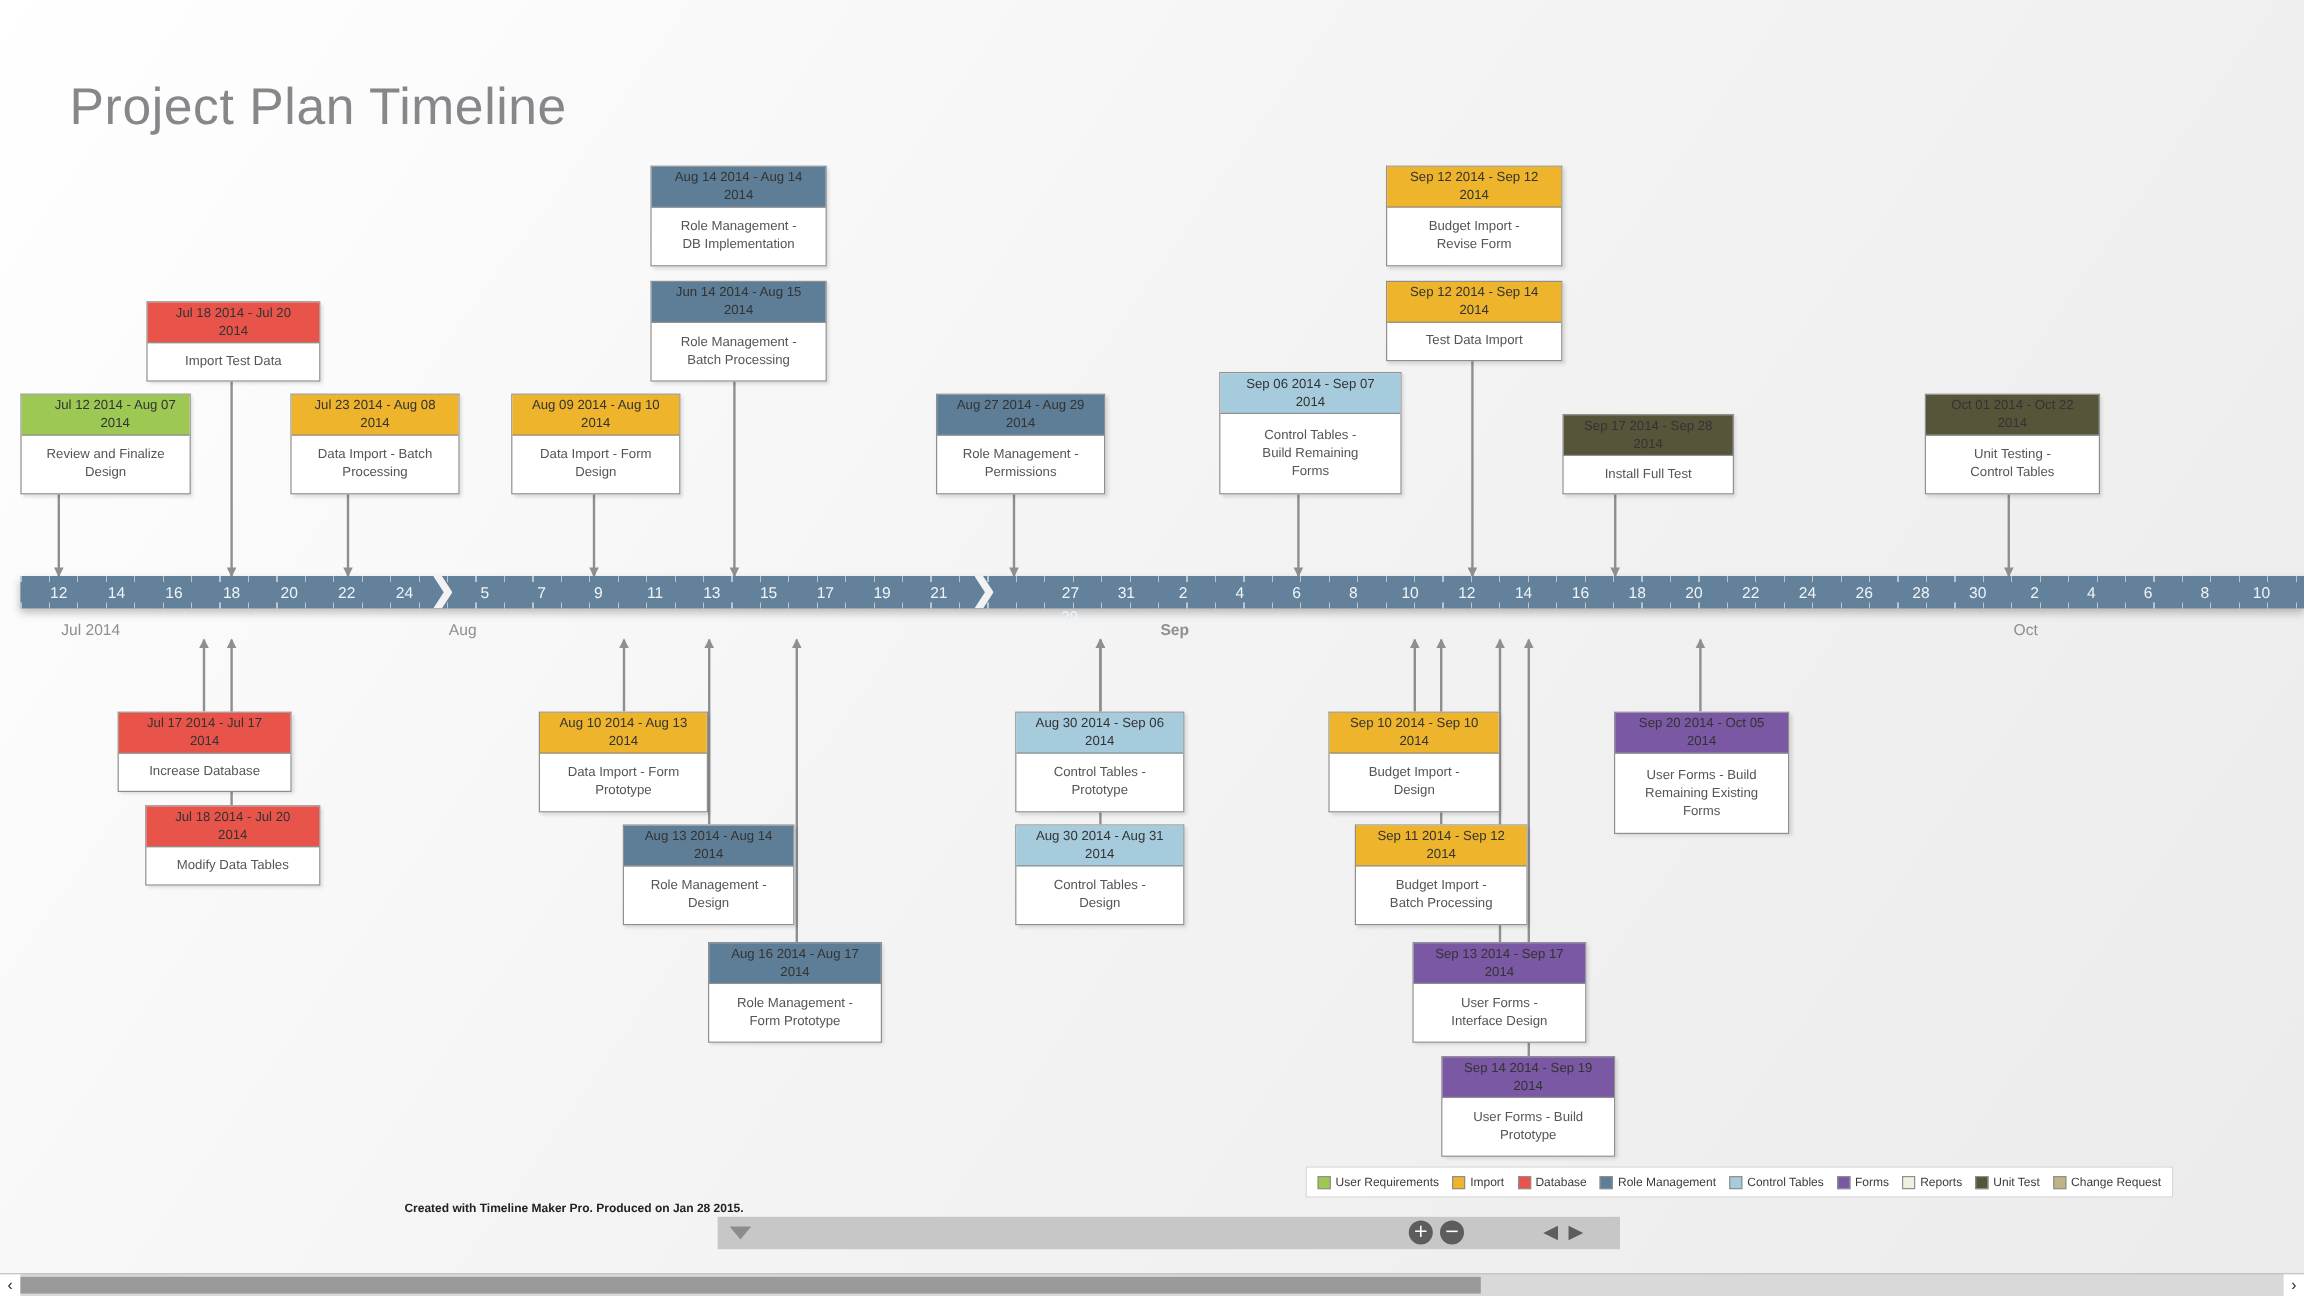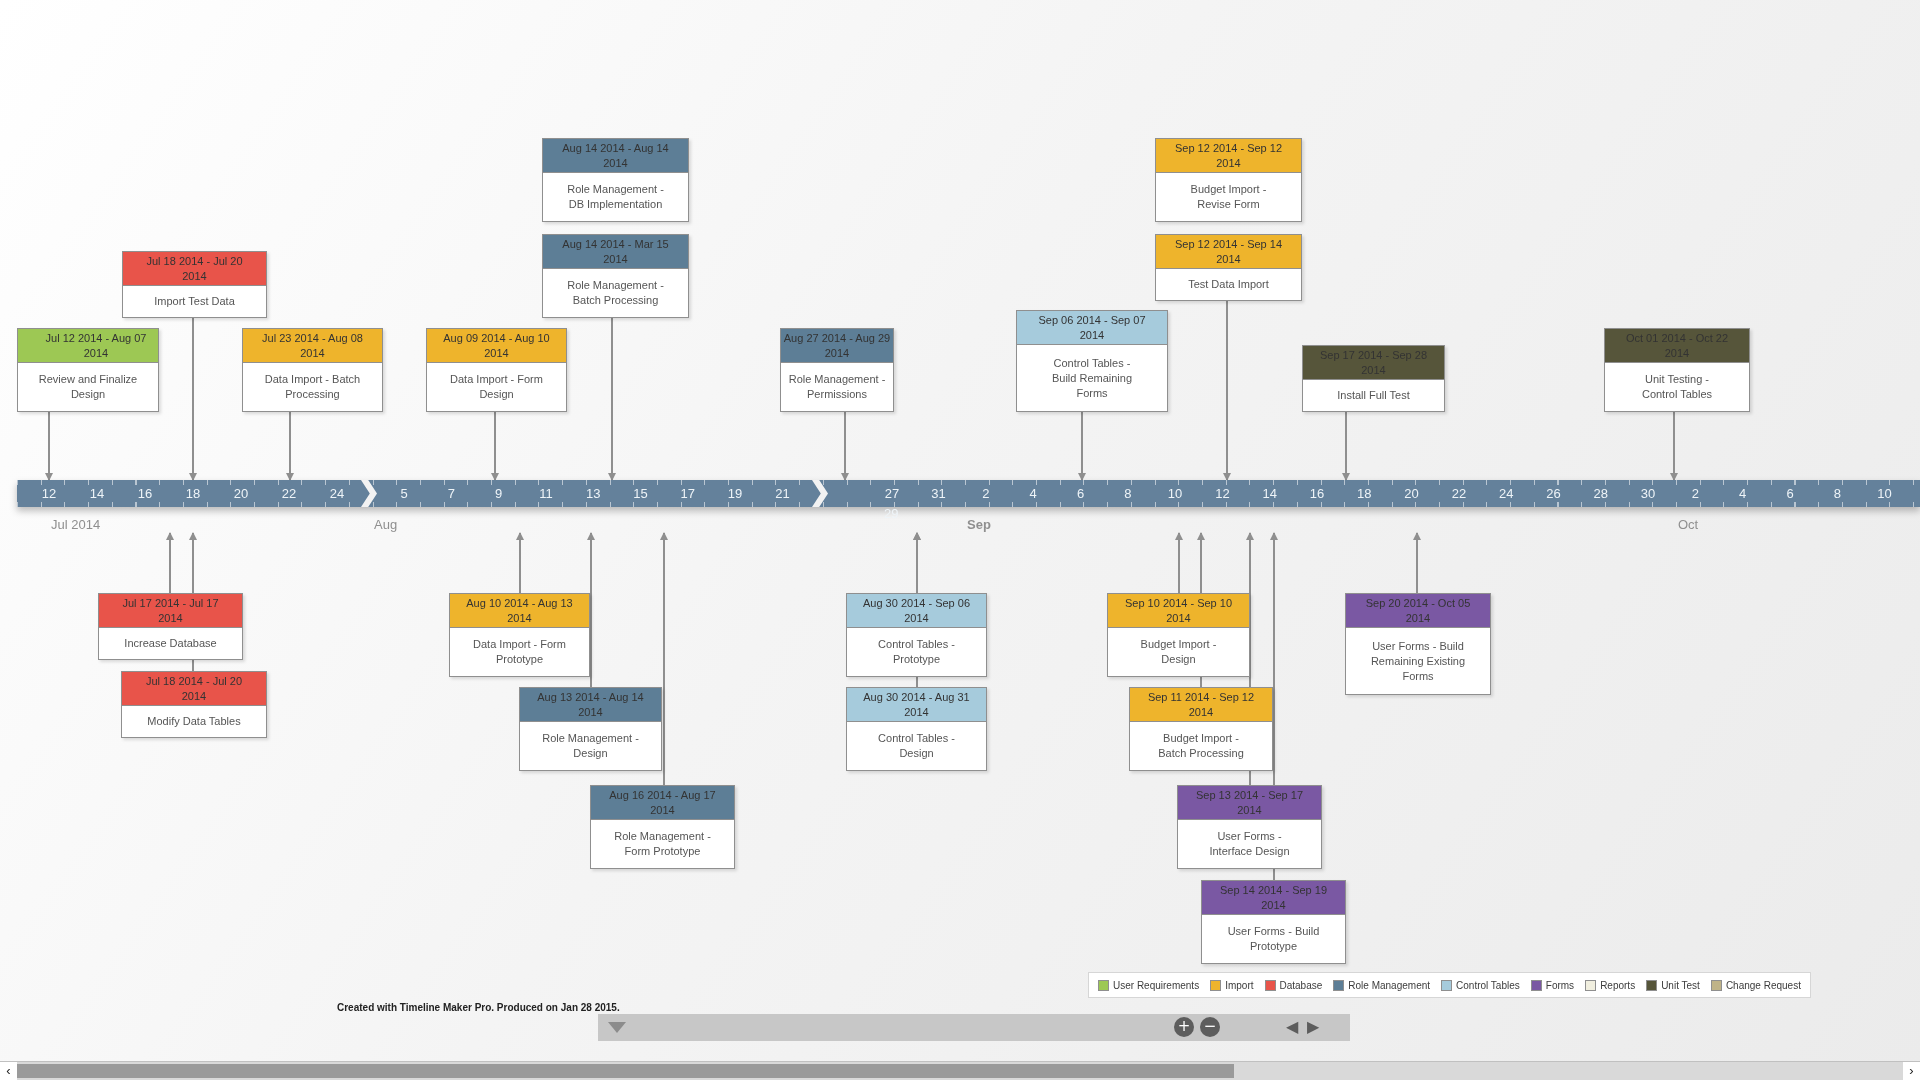--- a/index.html
+++ b/index.html
@@ -92,20 +92,21 @@
     font-size:13px;line-height:18px;text-align:center;cursor:pointer;
   }
   .scroll-btn.left{left:0;} .scroll-btn.right{right:0;}
   .scroll-thumb{position:absolute;left:17px;top:2px;width:1217px;height:14px;background:#9a9a9a;}
 </style>
 </head>
 <body>
 
 <div id="canvas">
 
+  <h1 class="title">Project Plan Timeline</h1>
 
   <div id="events-layer">
       <div class="event" style="left: 122px; top: 251px; width: 145px;">
         <div class="evt-dates" style="background: rgb(232, 84, 74);">Jul 18 2014 - Jul 20
 2014</div>
         <div class="evt-name" style="height: 31px;">Import Test Data</div>
       </div>
       <div class="arrow down" style="left: 192px; top: 316px; height: 164px;"></div>
       <div class="event" style="left: 17px; top: 328px; width: 142px;">
         <div class="evt-dates" style="background: rgb(157, 200, 84); padding-left: 16px;">Jul 12 2014 - Aug 07
@@ -128,27 +129,27 @@
 Design</div>
       </div>
       <div class="arrow down" style="left: 494px; top: 410px; height: 70px;"></div>
       <div class="event" style="left: 542px; top: 138px; width: 147px;">
         <div class="evt-dates" style="background: rgb(93, 126, 150);">Aug 14 2014 - Aug 14
 2014</div>
         <div class="evt-name" style="height: 48px;">Role Management -
 DB Implementation</div>
       </div>
       <div class="event" style="left: 542px; top: 234px; width: 147px;">
-        <div class="evt-dates" style="background: rgb(93, 126, 150);">Aug 14 2014 - Mar 15
+        <div class="evt-dates" style="background: rgb(93, 126, 150);">Jun 14 2014 - Aug 15
 2014</div>
         <div class="evt-name" style="height: 48px;">Role Management -
 Batch Processing</div>
       </div>
       <div class="arrow down" style="left: 611px; top: 316px; height: 164px;"></div>
-      <div class="event" style="left: 780px; top: 328px; width: 114px;">
+      <div class="event" style="left: 780px; top: 328px; width: 141px;">
         <div class="evt-dates" style="background: rgb(93, 126, 150);">Aug 27 2014 - Aug 29
 2014</div>
         <div class="evt-name" style="height: 48px;">Role Management -
 Permissions</div>
       </div>
       <div class="arrow down" style="left: 844px; top: 410px; height: 70px;"></div>
       <div class="event" style="left: 1016px; top: 310px; width: 152px;">
         <div class="evt-dates" style="background: rgb(166, 203, 220);">Sep 06 2014 - Sep 07
 2014</div>
         <div class="evt-name" style="height: 66px;">Control Tables -

